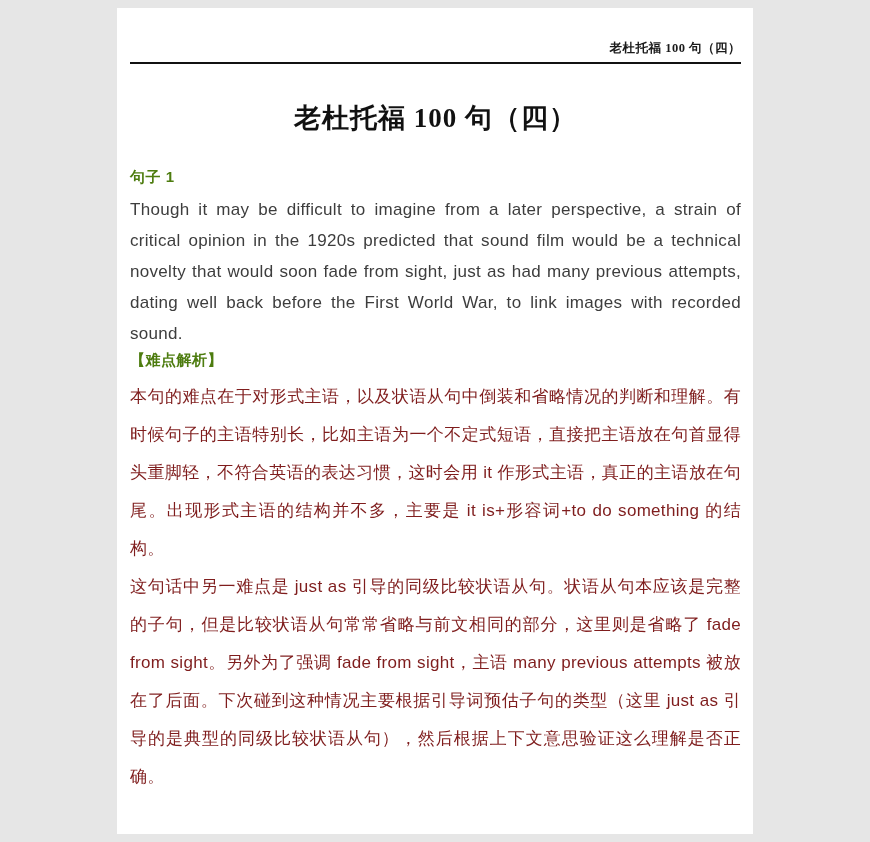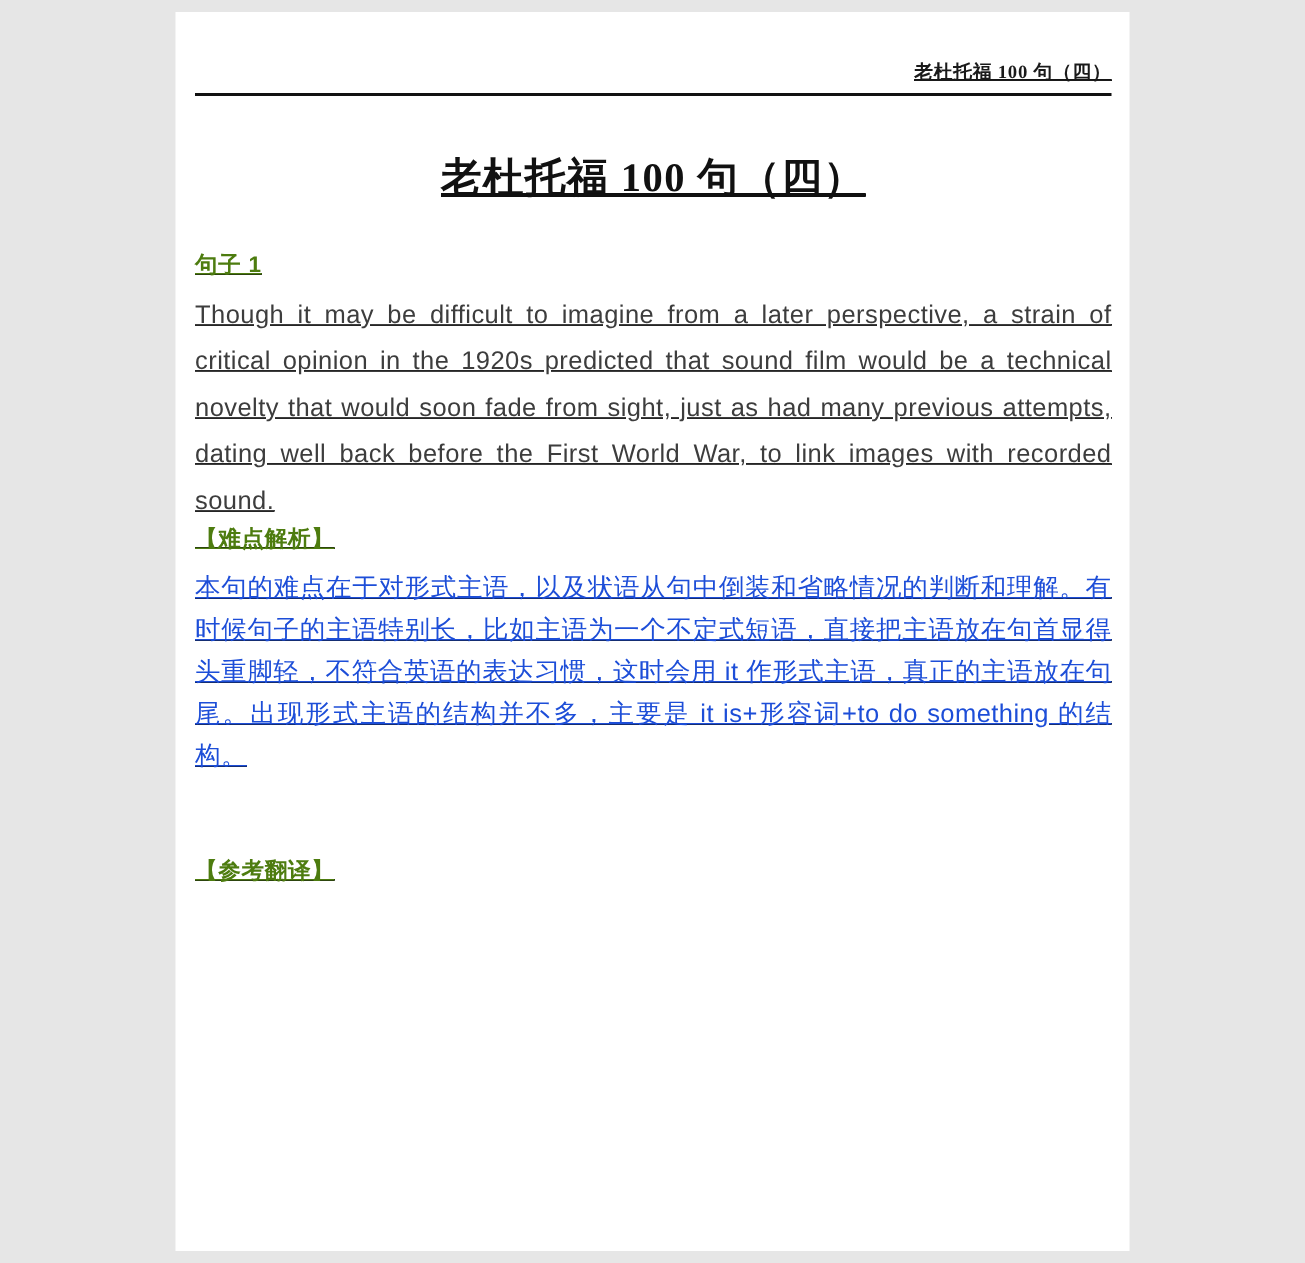--- a/index.html
+++ b/index.html
@@ -1,15 +1,15 @@
 <!DOCTYPE html>
 <html><head>
 <meta charset="utf-8">
 <style>
-  * { margin: 0; padding: 0; box-sizing: border-box; text-decoration: underline; }
+  * { margin: 0; padding: 0; box-sizing: border-box; }
   html, body { width: 870px; }
   body {
     background: #e6e6e6;
     font-family: "Liberation Sans", "DejaVu Sans", sans-serif;
   }
   .canvas {
     width: 870px;
     height: 842px;
     padding: 8px 117px;
   }
@@ -55,22 +55,22 @@
   .sec-heading.spaced { margin-top: 52px; }
   p.body-text {
     margin-top: 6px;
     font-size: 17px;
     line-height: 31px;
     color: #3d3d3d;
     text-align: justify;
     letter-spacing: 0.3px;
   }
   p.body-text.cjk {
-    line-height: 28px;
-    color: #1d4ed8;
+    line-height: 38px;
+    color: #7f1d1d;
   }
   p.body-text.cjk + p.body-text.cjk { margin-top: 0; }
 </style>
 </head>
 <body>
 
 <div class="canvas">
   <div class="page">
 
     <div class="running-header">老杜托福 100 句（四）</div>
@@ -80,18 +80,19 @@
     <h1 class="doc-title">老杜托福 100 句（四）</h1>
 
     <h2 class="sec-heading">句子 1</h2>
 
     <p class="body-text">Though it may be difficult to imagine from a later perspective, a strain of critical opinion in the 1920s predicted that sound film would be a technical novelty that would soon fade from sight, just as had many previous attempts, dating well back before the First World War, to link images with recorded sound.</p>
 
     <h2 class="sec-heading tight">【难点解析】</h2>
 
     <p class="body-text cjk">本句的难点在于对形式主语，以及状语从句中倒装和省略情况的判断和理解。有时候句子的主语特别长，比如主语为一个不定式短语，直接把主语放在句首显得头重脚轻，不符合英语的表达习惯，这时会用 it 作形式主语，真正的主语放在句尾。出现形式主语的结构并不多，主要是 it is+形容词+to do something 的结构。</p>
 
+    <p class="body-text cjk">这句话中另一难点是 just as 引导的同级比较状语从句。状语从句本应该是完整的子句，但是比较状语从句常常省略与前文相同的部分，这里则是省略了 fade from sight。另外为了强调 fade from sight，主语 many previous attempts 被放在了后面。下次碰到这种情况主要根据引导词预估子句的类型（这里 just as 引导的是典型的同级比较状语从句），然后根据上下文意思验证这么理解是否正确。</p>
 
     <h2 class="sec-heading spaced">【参考翻译】</h2>
 
 
   </div>
 </div>
 
 </body></html>

